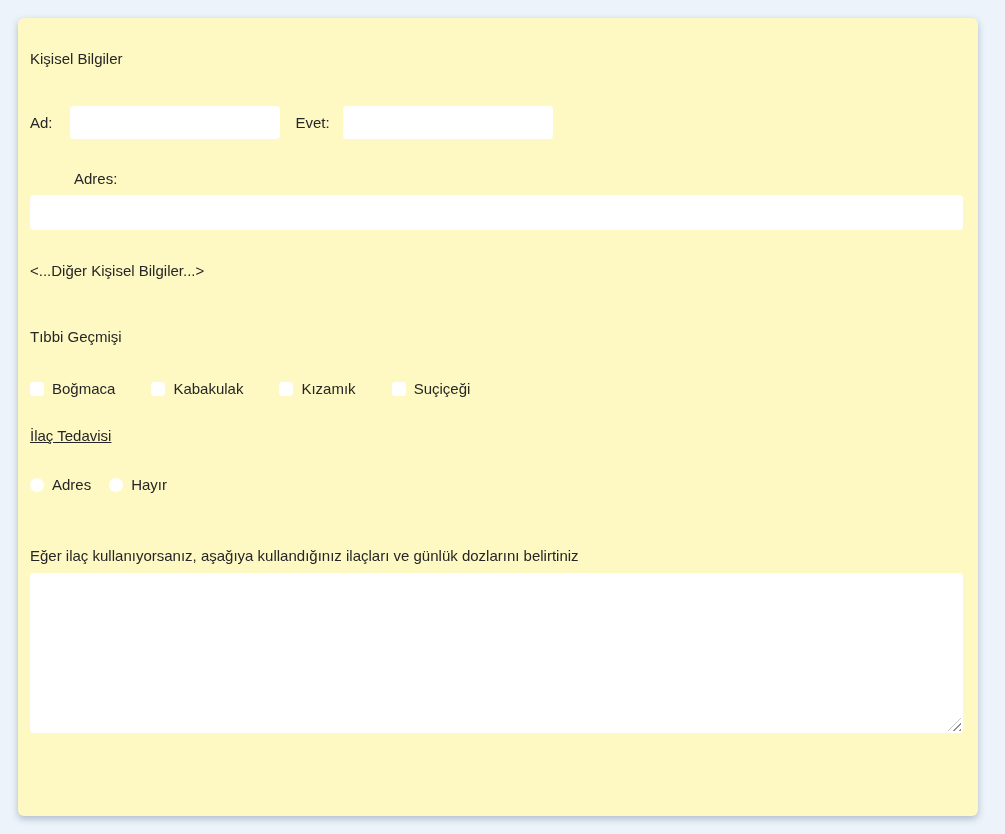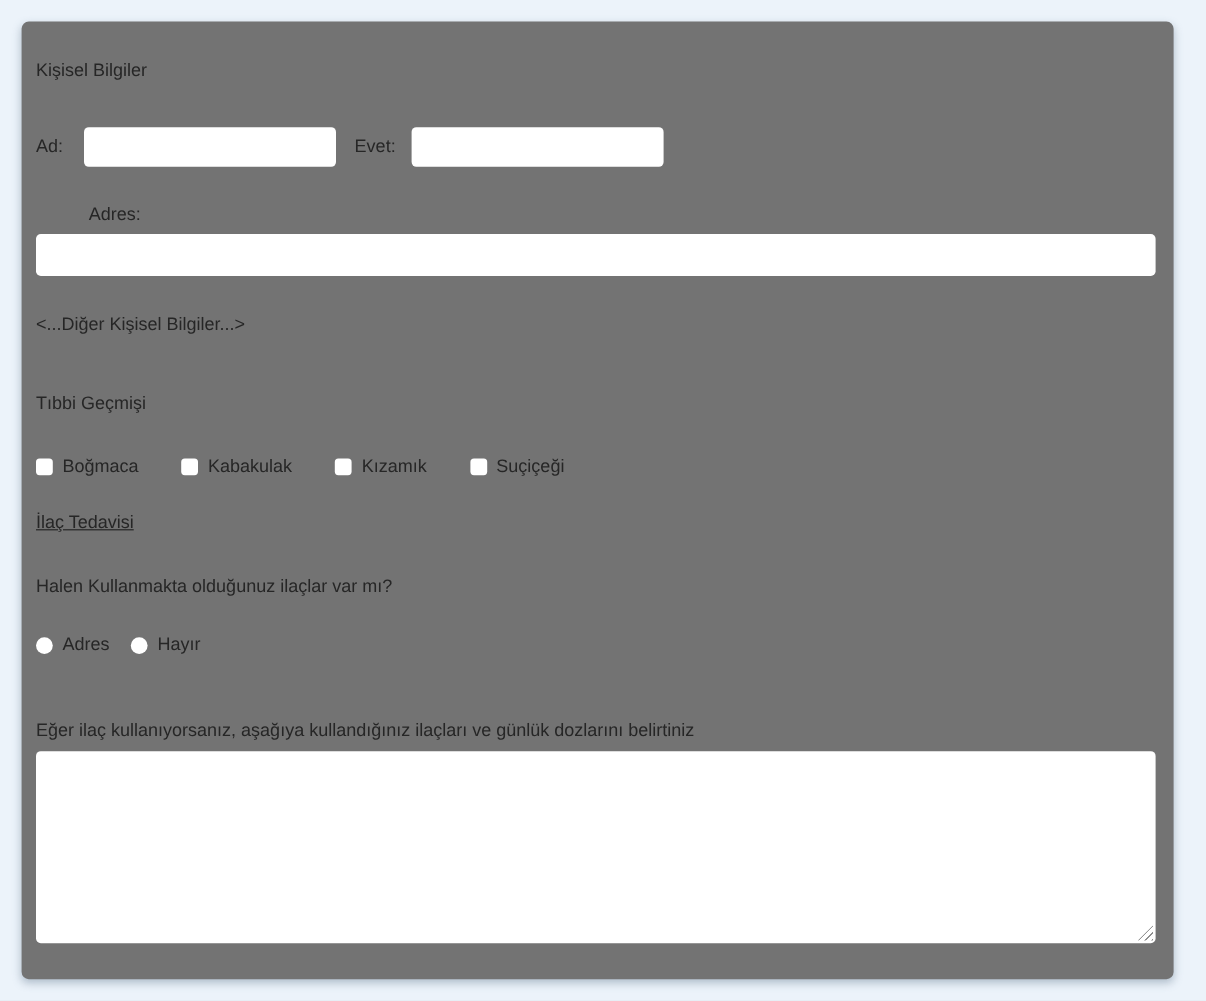--- a/index.html
+++ b/index.html
@@ -9,21 +9,21 @@
     background: #ecf3fa;
     font-family: "Liberation Sans", "DejaVu Sans", sans-serif;
     font-size: 15px;
     color: #262626;
   }
   .form-card {
     position: relative;
     margin: 18px 0 0 18px;
     width: 960px;
     height: 798px;
-    background: #737373;
+    background: #fef9c3;
     border-radius: 6px;
     box-shadow: 0 3px 7px rgba(100, 122, 145, 0.45);
     padding: 0 15px 0 12px;
   }
   .section-title { margin-top: 0; font-size: 15px; font-weight: 400; line-height: 15px; }
   .t-personal   { padding-top: 33px; }
   .t-medical    { margin-top: 51px; }
   .t-medication { margin-top: 31px; text-decoration: underline; }
 
   .name-row { display: flex; align-items: center; margin-top: 40px; height: 33px; }
@@ -130,21 +130,20 @@
       <label for="cb2">Kızamık</label>
     </span>
     <span class="choice-item">
       <input type="checkbox" id="cb3" style="">
       <label for="cb3">Suçiçeği</label>
     </span>
   </div>
 
   <div class="section-title t-medication">İlaç Tedavisi</div>
 
-  <div class="question">Halen Kullanmakta olduğunuz ilaçlar var mı?</div>
 
   <div class="choice-row radio-row">
     <span class="choice-item">
       <input type="radio" name="ilac" id="rb0" style="">
       <label for="rb0">Adres</label>
     </span>
     <span class="choice-item">
       <input type="radio" name="ilac" id="rb1" style="">
       <label for="rb1">Hayır</label>
     </span>

